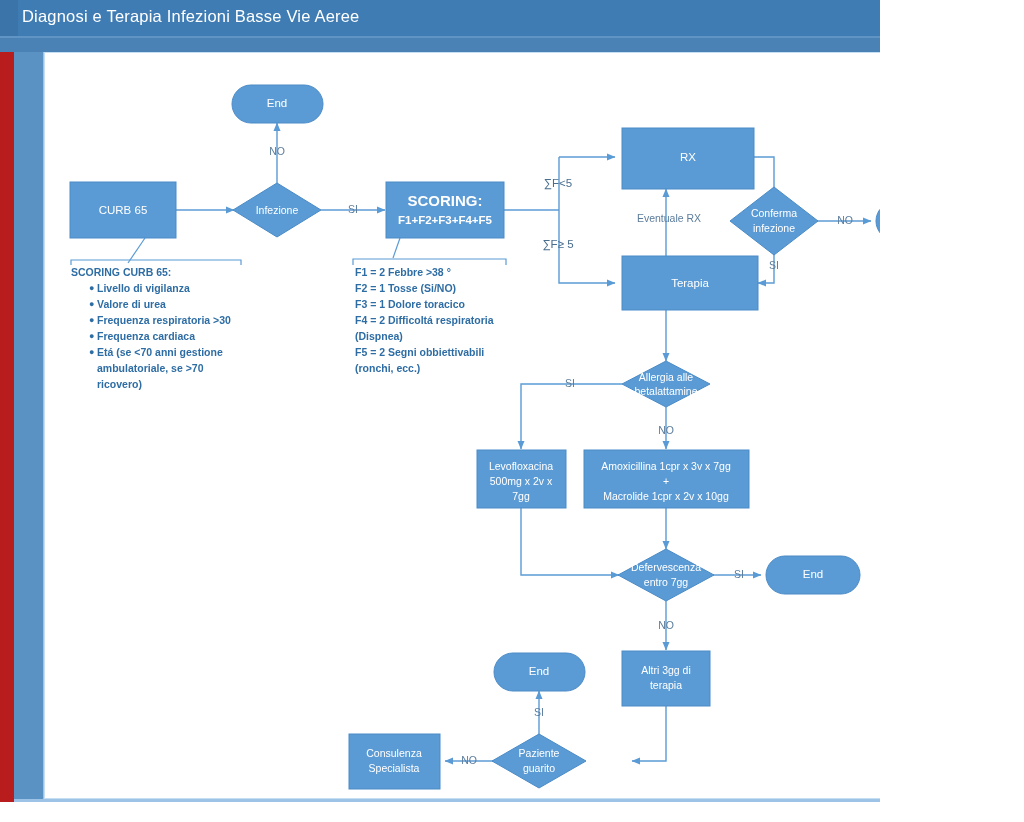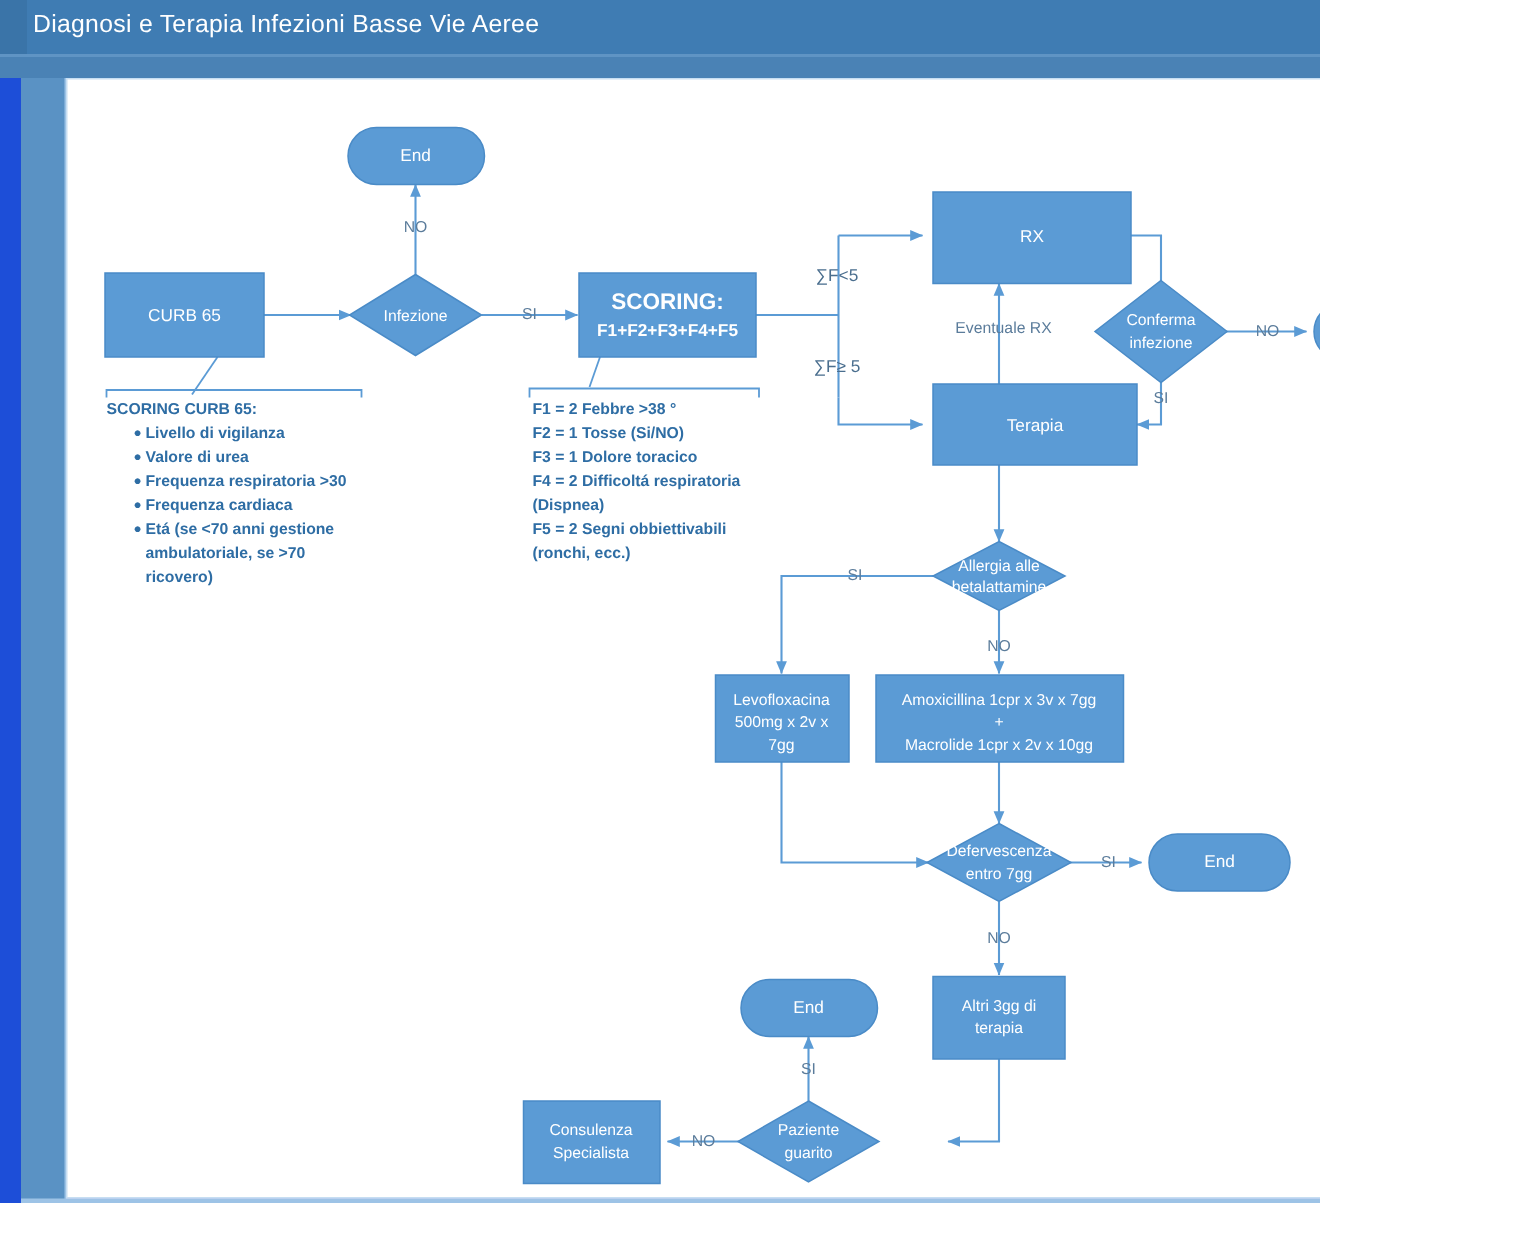--- a/index.html
+++ b/index.html
@@ -9,21 +9,21 @@
     background: #ffffff;
   }
   body {
     font-family: "Liberation Sans", sans-serif;
   }
   #app {
     position: relative;
     width: 880px;
     height: 822px;
     overflow: hidden;
-    background: #1d4ed8;
+    background: #b91c1c;
     text-align: center;
   }
   
   #title-bar {
     position: absolute;
     left: 0; top: 0;
     width: 1024px;
     height: 36px;
     background: #3f7cb3;
     box-sizing: border-box;

